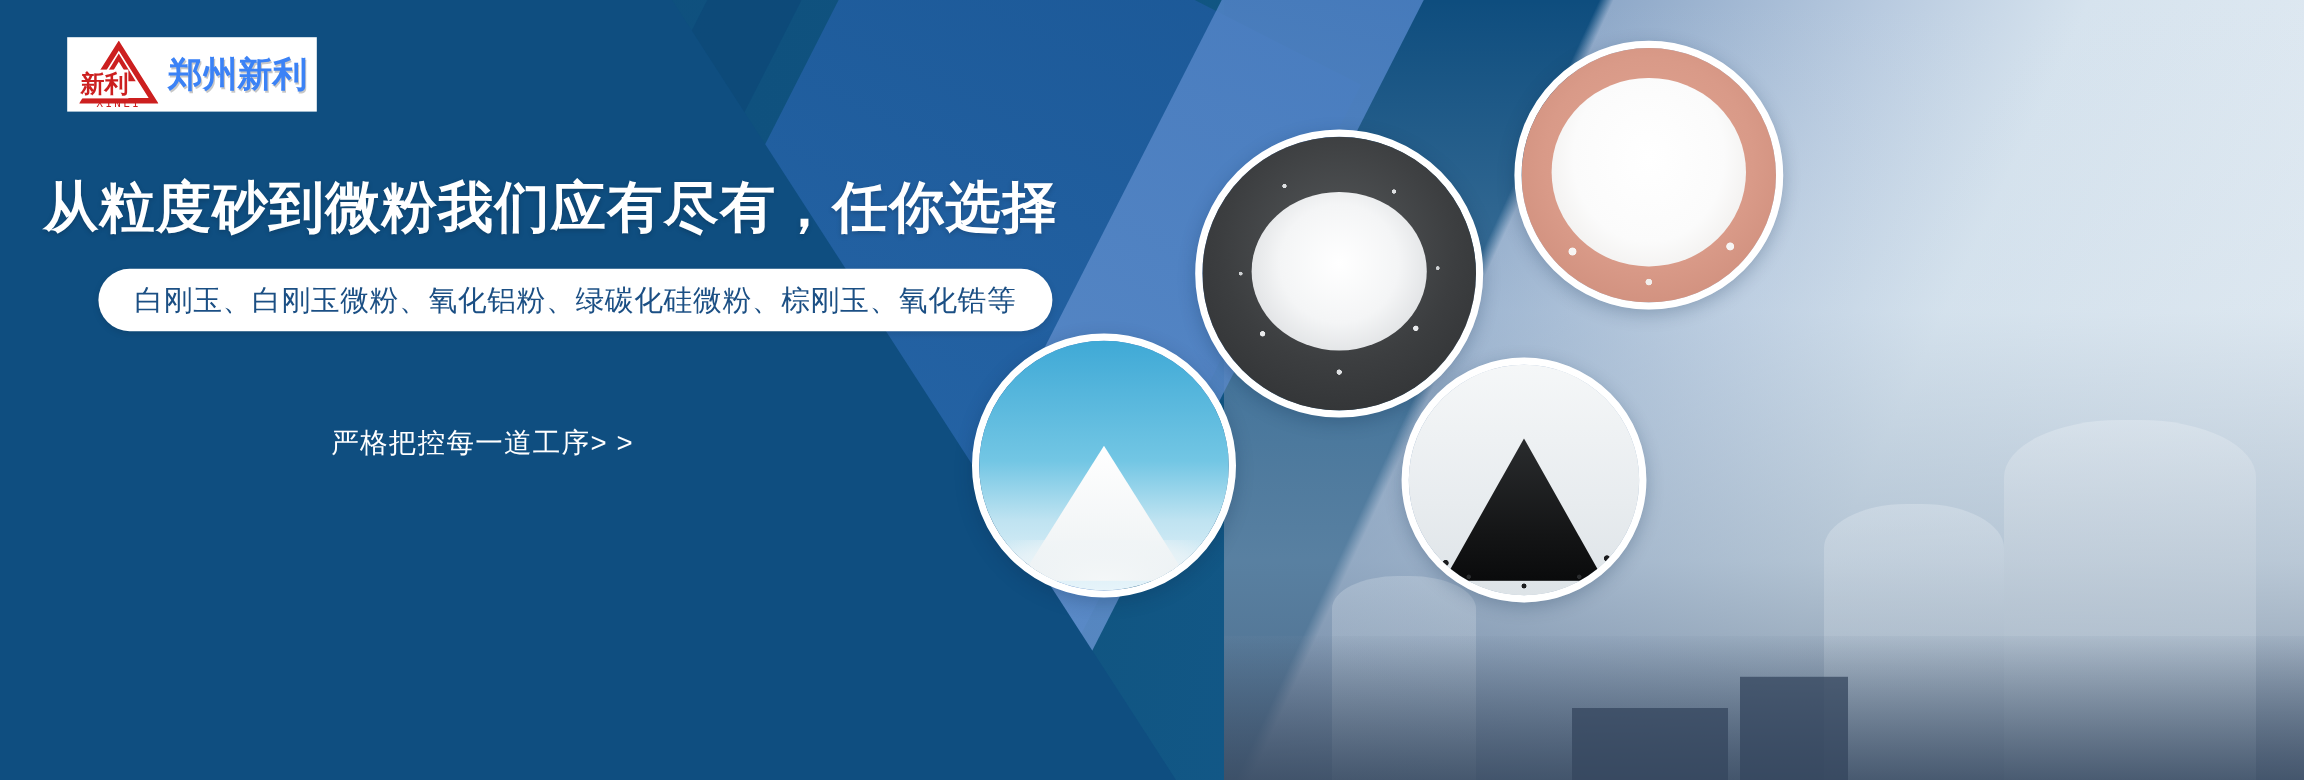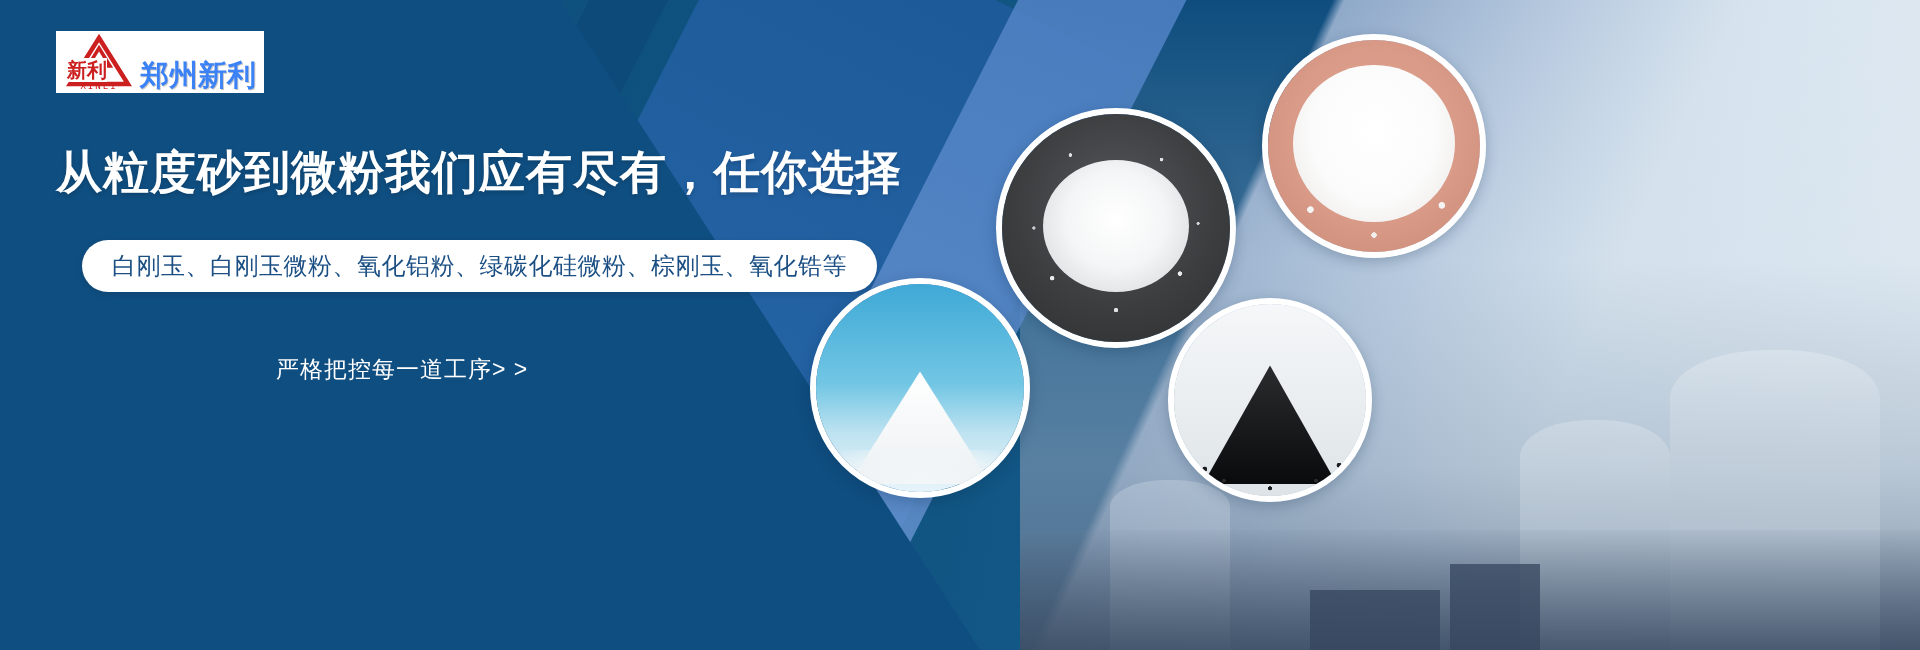--- a/index.html
+++ b/index.html
@@ -81,21 +81,21 @@
     width:980px; height:650px;
     background:#0f4e80;
     clip-path:polygon(0 0, 560px 0, 980px 650px, 0 650px);
   }
 
   
   .logo-box {
     position:absolute; left:56px; top:31px;
     width:208px; height:62px;
     background:#ffffff;
-    display:flex; align-items:flex-end;
+    display:flex; align-items:center;
     padding:3px 8px 3px 10px;
     gap:8px;
   }
   .logo-mark {
     position:relative;
     width:66px; height:56px;
     flex:0 0 66px;
   }
   .logo-mark svg { display:block; }
   .logo-text {
@@ -112,26 +112,25 @@
   
   .headline {
     position:absolute; left:36px; top:142px;
     font-family:"DejaVu Sans","Liberation Sans",sans-serif;
     font-size:46px;
     font-weight:700;
     color:#ffffff;
     letter-spacing:1px;
     white-space:nowrap;
     text-shadow:0 2px 4px rgba(0,0,0,.18);
-    margin-left:20px;
   }
 
   
   .pill {
-    position:absolute; left:82px; top:240px;
+    position:absolute; left:82px; top:224px;
     height:52px;
     padding:0 30px;
     background:#ffffff;
     border-radius:26px;
     display:flex; align-items:center;
     box-shadow:0 2px 6px rgba(0,0,0,.12);
   }
   .pill-text {
     font-family:"DejaVu Sans","Liberation Sans",sans-serif;
     font-size:24px;

